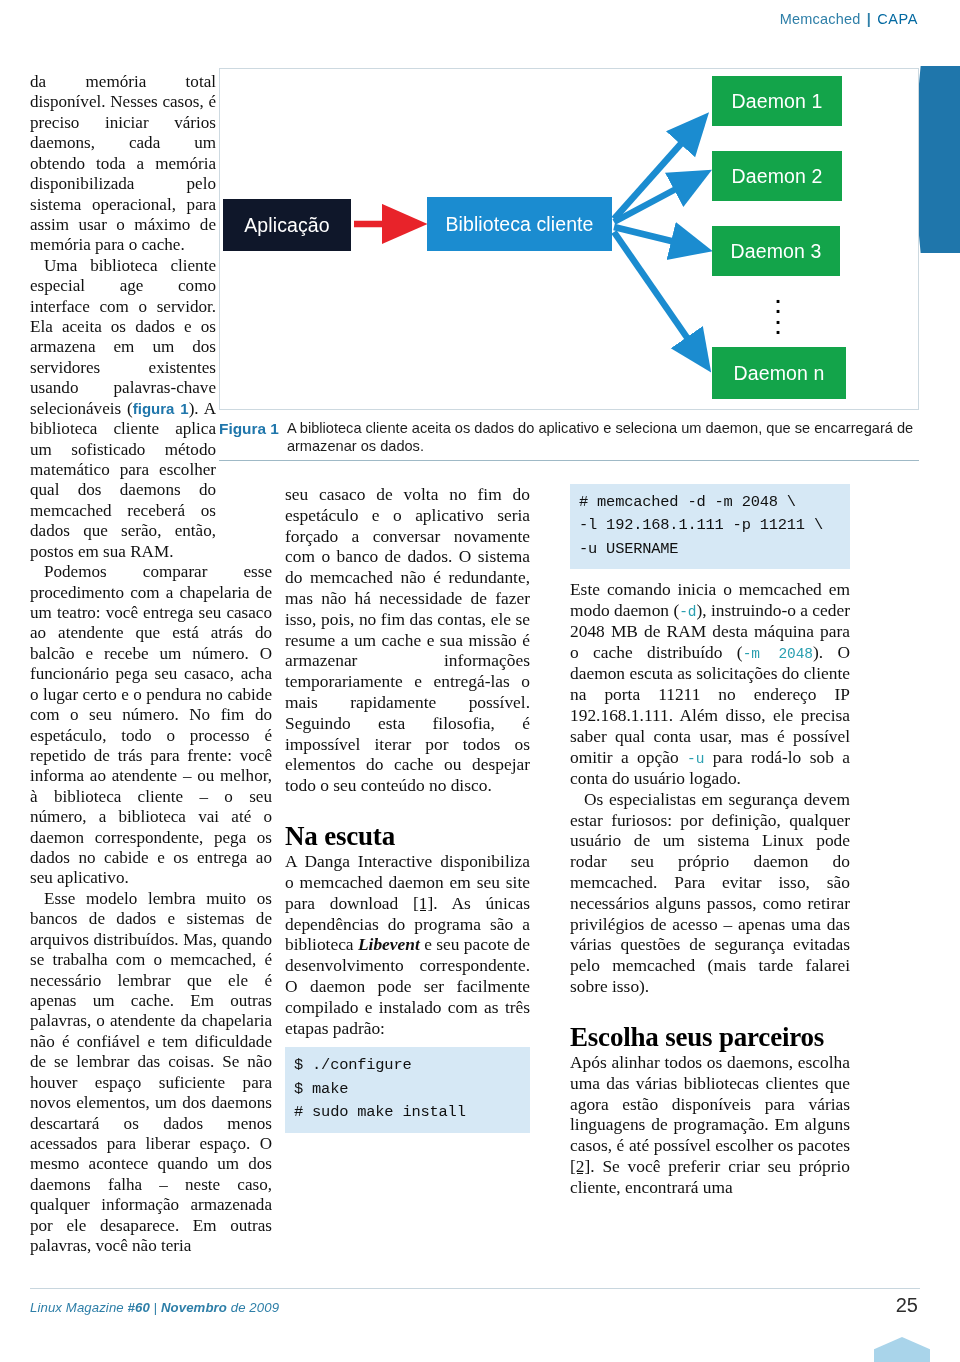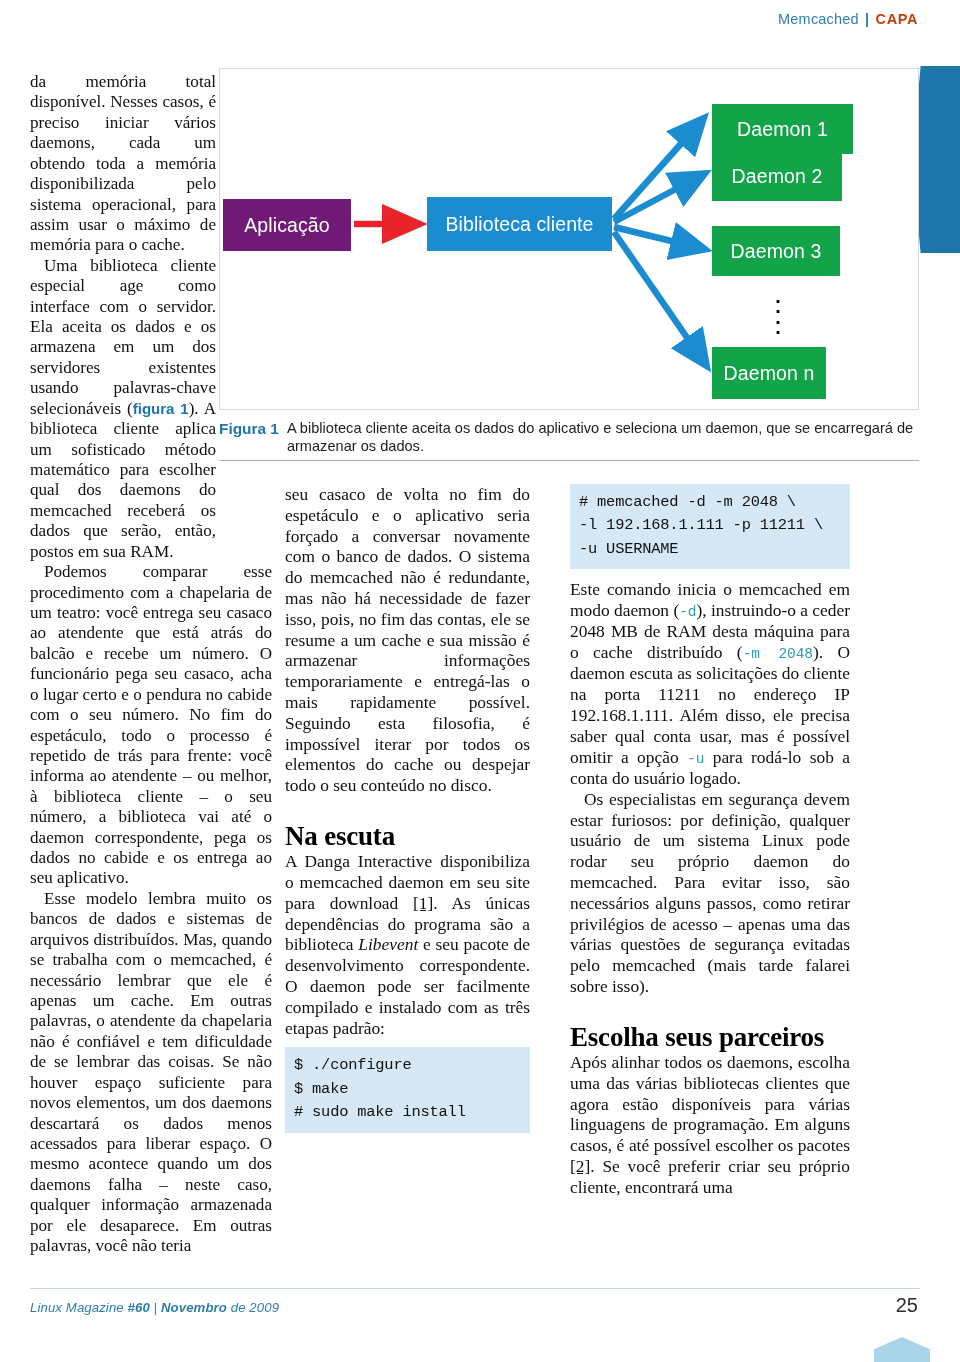--- a/index.html
+++ b/index.html
@@ -24,21 +24,21 @@
     position: absolute;
     top: 11px;
     right: 42px;
     font-family: "Liberation Sans", sans-serif;
     font-size: 14.5px;
     letter-spacing: .2px;
     color: #2e7fa8;
     white-space: nowrap;
   }
   .runhead .bar { color: #2e7fa8; font-weight: bold; padding: 0 2px; }
-  .runhead .capa { color: #c2410c; font-weight: bold; letter-spacing: .6px; }
+  .runhead .capa { color: #0369a1; font-weight: normal; letter-spacing: .6px; }
 
   
   .edge-tab {
     position: absolute;
     top: 66px;
     right: 0;
     width: 48px;
     height: 187px;
     background: #1f76ab;
     clip-path: polygon(100% 0, 100% 100%, 18% 100%, 0 50%, 18% 0);
@@ -69,21 +69,21 @@
     font-size: 27px;
     font-weight: bold;
     line-height: 1.05;
     margin-top: 26px;
     margin-bottom: 1px;
     color: #000000;
     letter-spacing: -0.2px;
   }
 
   .figref { font-family: "Liberation Sans", sans-serif; font-weight: bold; font-size: 15px; color: #1f76ab; }
-  .ital { font-style: italic; }
+  .ital { font-style: italic; font-weight: bold; }
   .reflink { text-decoration: underline; color: #111; }
   .mono-in {
     font-family: "Liberation Mono", monospace;
     font-size: 14.5px;
     color: #2a9fb0;
     letter-spacing: -0.1px;
   }
 
   
   .codeblock {
@@ -116,21 +116,21 @@
   .node {
     position: absolute;
     display: flex;
     align-items: center;
     justify-content: center;
     color: #ffffff;
     font-family: "Liberation Sans", sans-serif;
     font-size: 19.5px;
     letter-spacing: .1px;
   }
-  .node.red   { background: #701a75; }
+  .node.red   { background: #0f172a; }
   .node.blue  { background: #1b8cd0; text-align: center; }
   .node.green { background: #13a44a; }
 
   .fig-dots {
     position: absolute;
     color: #000;
     font-family: "Liberation Sans", sans-serif;
     font-weight: bold;
     font-size: 20px;
     line-height: .52;
@@ -236,40 +236,40 @@
       </svg>
 
       <div class="node red" style="left:3px;   top:130px; width:128px; height:52px;">
         <span>Aplicação</span>
       </div>
 
       <div class="node blue" style="left:207px; top:128px; width:185px; height:54px;">
         <span>Biblioteca cliente</span>
       </div>
 
-      <div class="node green" style="left:492px; top:7px;   width:141px; height:50px;margin-top:28px;">
+      <div class="node green" style="left:492px; top:7px;   width:130px; height:50px;">
         <span>Daemon 1</span>
       </div>
 
       <div class="node green" style="left:492px; top:82px;  width:130px; height:50px;">
         <span>Daemon 2</span>
       </div>
 
       <div class="node green" style="left:492px; top:157px; width:128px; height:50px;">
         <span>Daemon 3</span>
       </div>
 
       <div class="fig-dots" style="left:548px; top:222px;">
         <div>.</div>
           <div>.</div>
           <div>.</div>
           <div>.</div>
       </div>
 
-      <div class="node green" style="left:492px; top:278px; width:114px; height:52px;justify-content:center;">
+      <div class="node green" style="left:492px; top:278px; width:134px; height:52px;justify-content:center;">
         <span>Daemon n</span>
       </div>
     </div>
 
     <div class="fig-caption">
       <span class="lbl">Figura 1</span>
       <span>A biblioteca cliente aceita os dados do aplicativo e seleciona um daemon, que se encarregará de armazenar os dados.</span>
     </div>
   </div>
   <div class="fig-rule"></div>

